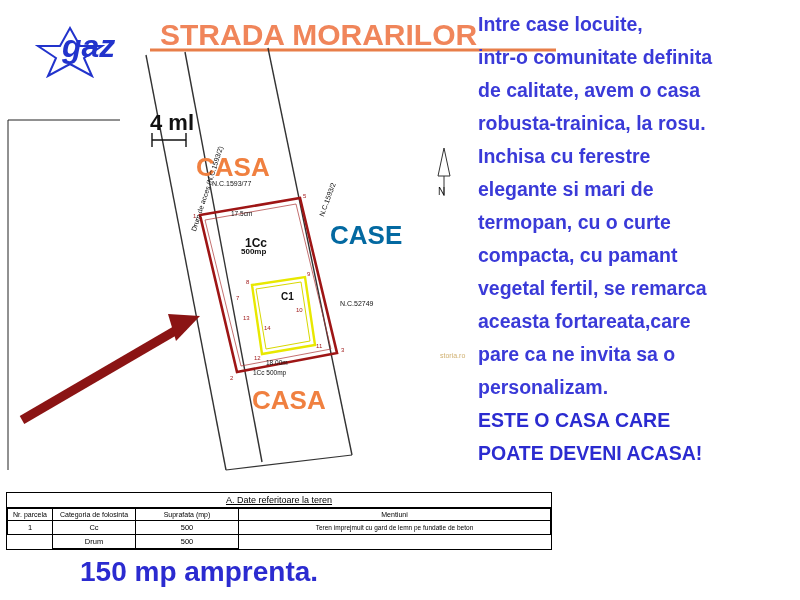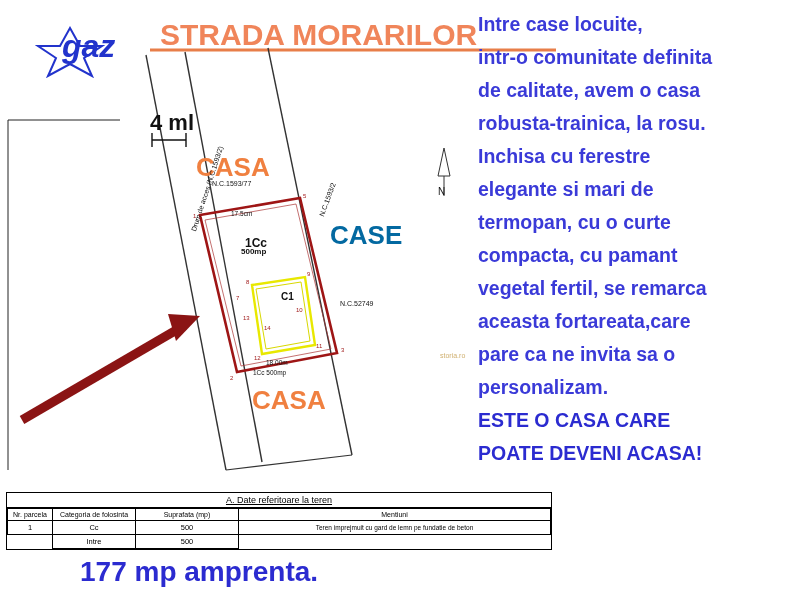--- a/index.html
+++ b/index.html
@@ -190,23 +190,23 @@
         <td class="h">Mentiuni</td>
       </tr>
       <tr>
         <td>1</td>
         <td>Cc</td>
         <td>500</td>
         <td class="m">Teren imprejmuit cu gard de lemn pe fundatie de beton</td>
       </tr>
       <tr>
         <td class="blank"></td>
-        <td>Intre</td>
+        <td>Drum</td>
         <td>500</td>
         <td class="blank"></td>
       </tr>
     </tbody>
       </table>
   </div>
 
-  <div class="amprenta">177 mp amprenta.</div>
+  <div class="amprenta">150 mp amprenta.</div>
 
 </div>
 
 </body></html>

